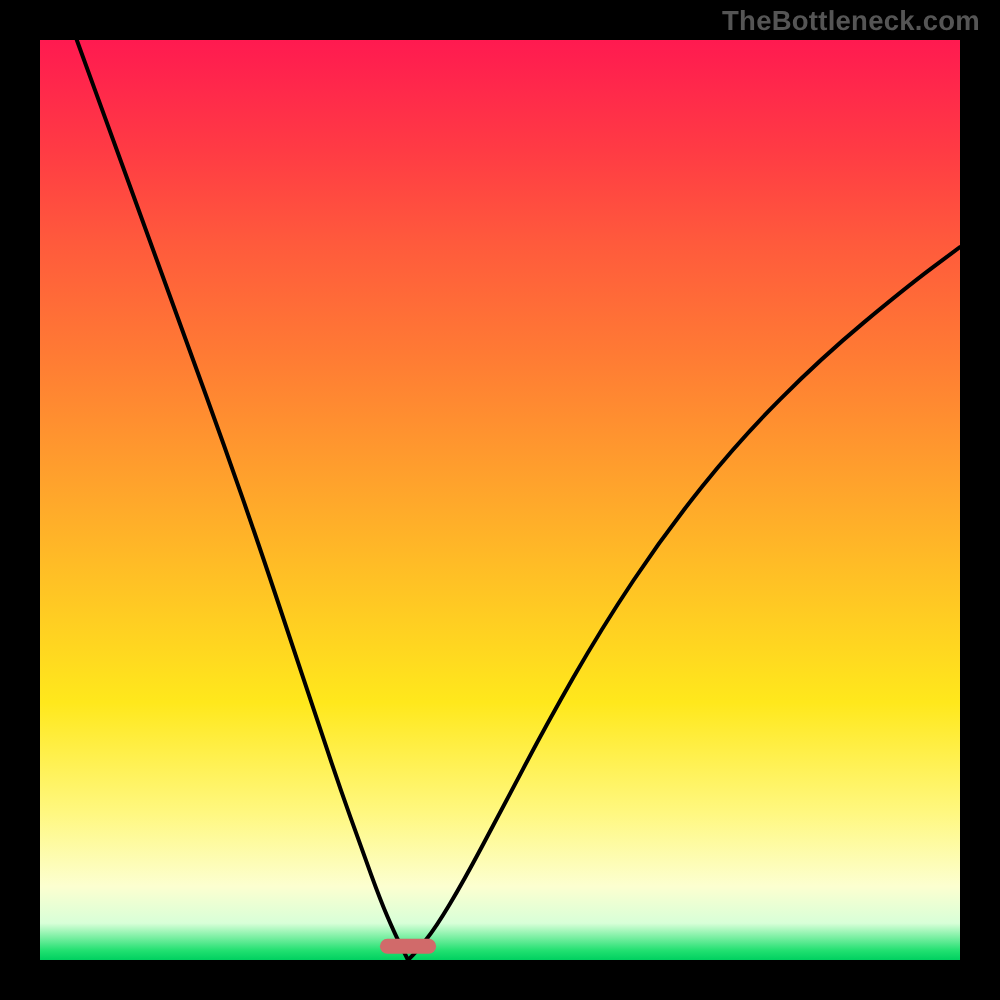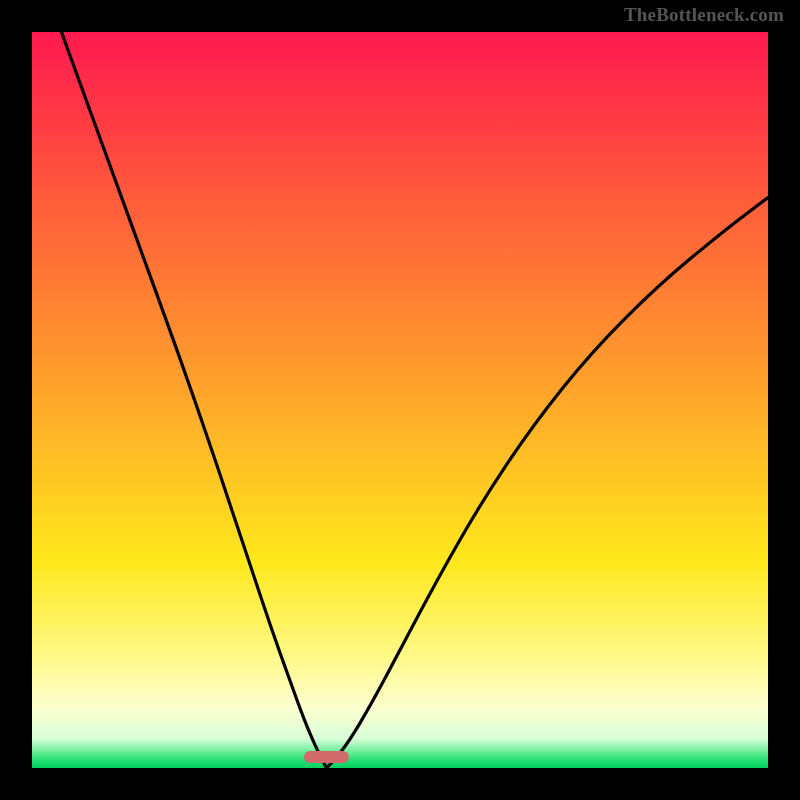--- a/index.html
+++ b/index.html
@@ -28,22 +28,22 @@
       #fcffd0 92%,
       #d8ffd8 96%,
       #20e070 99%,
       #00d060 100%
     );
   }
   .watermark {
     position: absolute;
     top: 4px;
     right: 16px;
-    font-family: Liberation Serif, serif;
-    font-size: 19px;
+    font-family: Liberation Sans, sans-serif;
+    font-size: 22px;
     font-weight: 600;
     color: #555;
     letter-spacing: 0.2px;
   }
   svg.curve {
     position: absolute;
     top: 0; left: 0;
     width: 100%;
     height: 100%;
   }

